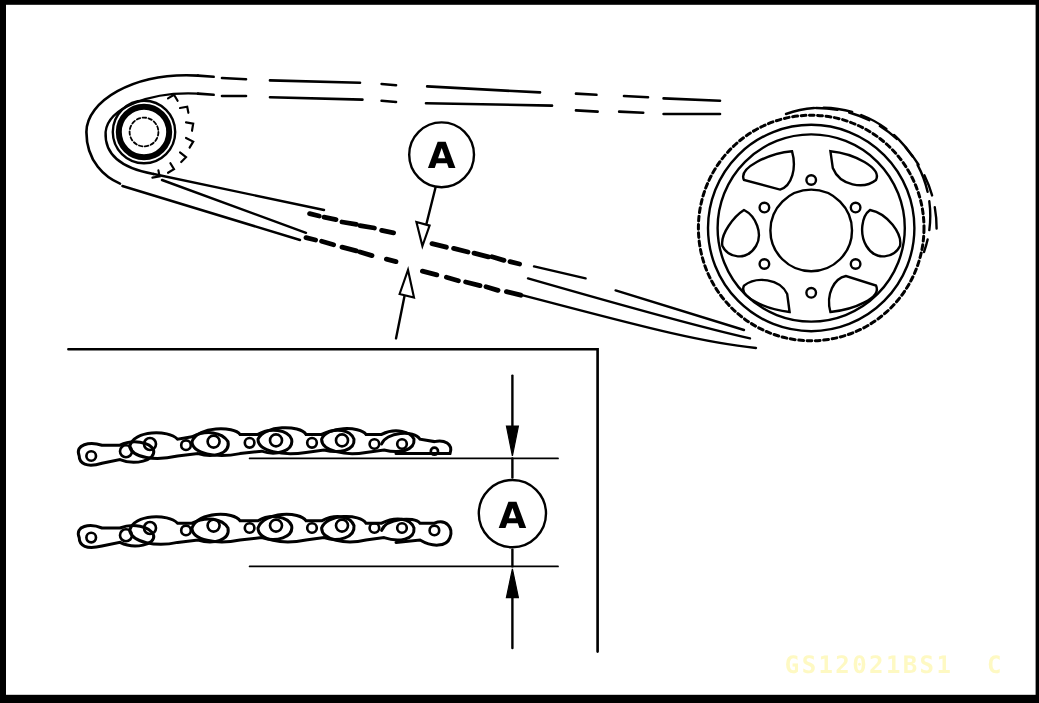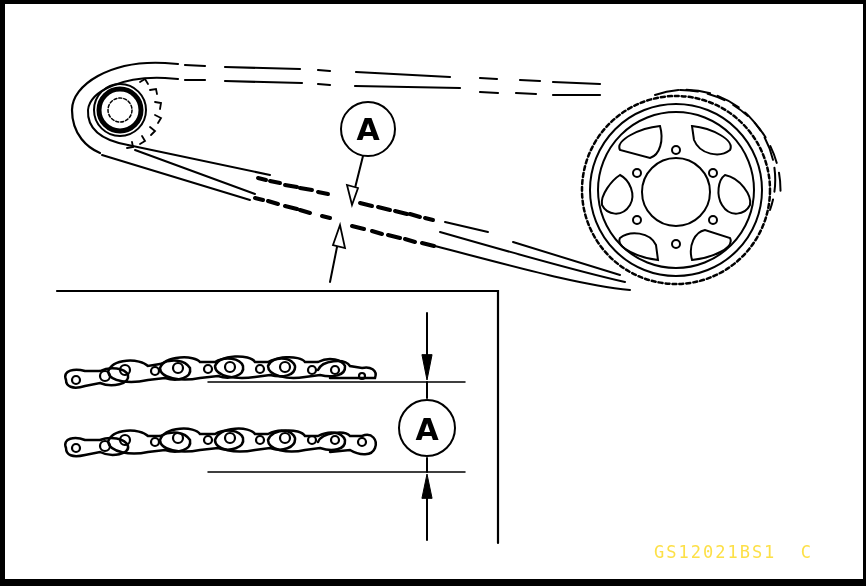--- a/index.html
+++ b/index.html
@@ -1,22 +1,22 @@
 <!DOCTYPE html>
 <html><head>
   <meta charset="utf-8">
   <style>
     html, body { margin: 0; padding: 0; background: #000000; }
     body { width: 866px; height: 586px; overflow: hidden; font-family: "Liberation Sans", sans-serif; }
     .frame { position: absolute; left: 5px; top: 4px; width: 858px; height: 575px; background: #ffffff; }
     svg { position: absolute; left: 0; top: 0; }
     .code-label {
       position: absolute; left: 654px; top: 542px;
-      font-family: "DejaVu Sans Mono", monospace; font-weight: normal; font-size: 17px;
-      letter-spacing: 2px; color: #fde047; white-space: pre;
+      font-family: "DejaVu Sans Mono", monospace; font-weight: bold; font-size: 20px;
+      letter-spacing: 2px; color: #fef9c3; white-space: pre;
     }
     .callout-text { font-family: "DejaVu Sans", sans-serif; font-weight: bold; }
   </style>
 </head>
 <body>
 
 <div class="frame">
 <svg width="866" height="586" viewBox="0 0 866 586" style="left:-5px;top:-4px">
   <g fill="none" stroke="#000" stroke-linecap="round">
 

